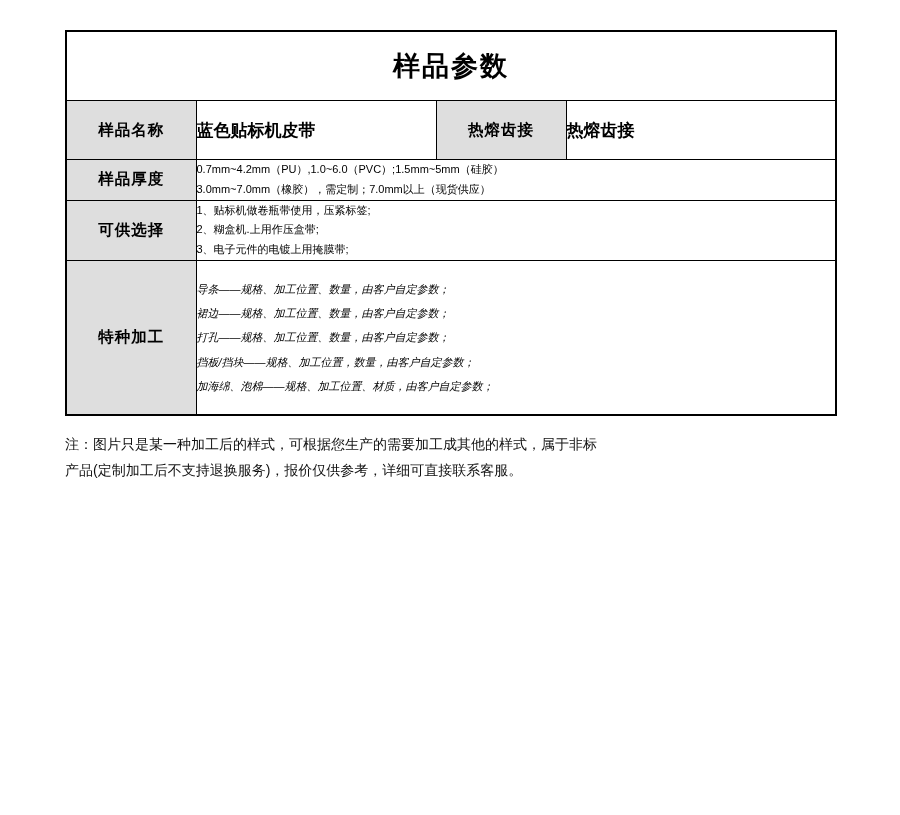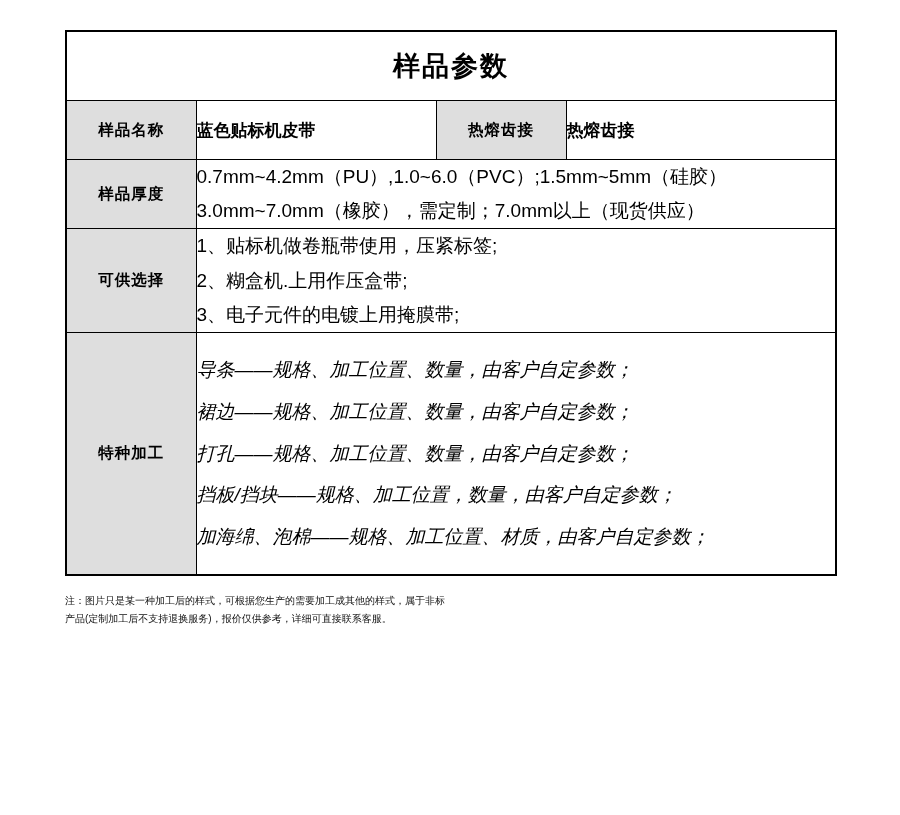--- a/index.html
+++ b/index.html
@@ -48,32 +48,32 @@
     letter-spacing: 1px;
   }
   .val {
     background: #ffffff;
     font-size: 17px;
     font-weight: bold;
   }
   .val-left {
     background: #ffffff;
     text-align: left;
-    font-size: 19px;
+    font-size: 11px;
     padding: 10px 0 10px 14px;
     line-height: 1.75;
   }
   .row-basic td { height: 58px; }
   .row-thick .val-left { line-height: 1.8; }
   .row-special .val-left { line-height: 2.2; padding-top: 16px; padding-bottom: 16px; font-style: italic; }
   .row-join td { height: 60px; }
   .note {
     width: 770px;
     margin-top: 16px;
-    font-size: 10px;
+    font-size: 14px;
     line-height: 1.85;
     color: #111;
     text-align: left;
   }
   .nowrap-line { display: block; }
 </style>
 </head>
 <body>
 
 <div class="page">

